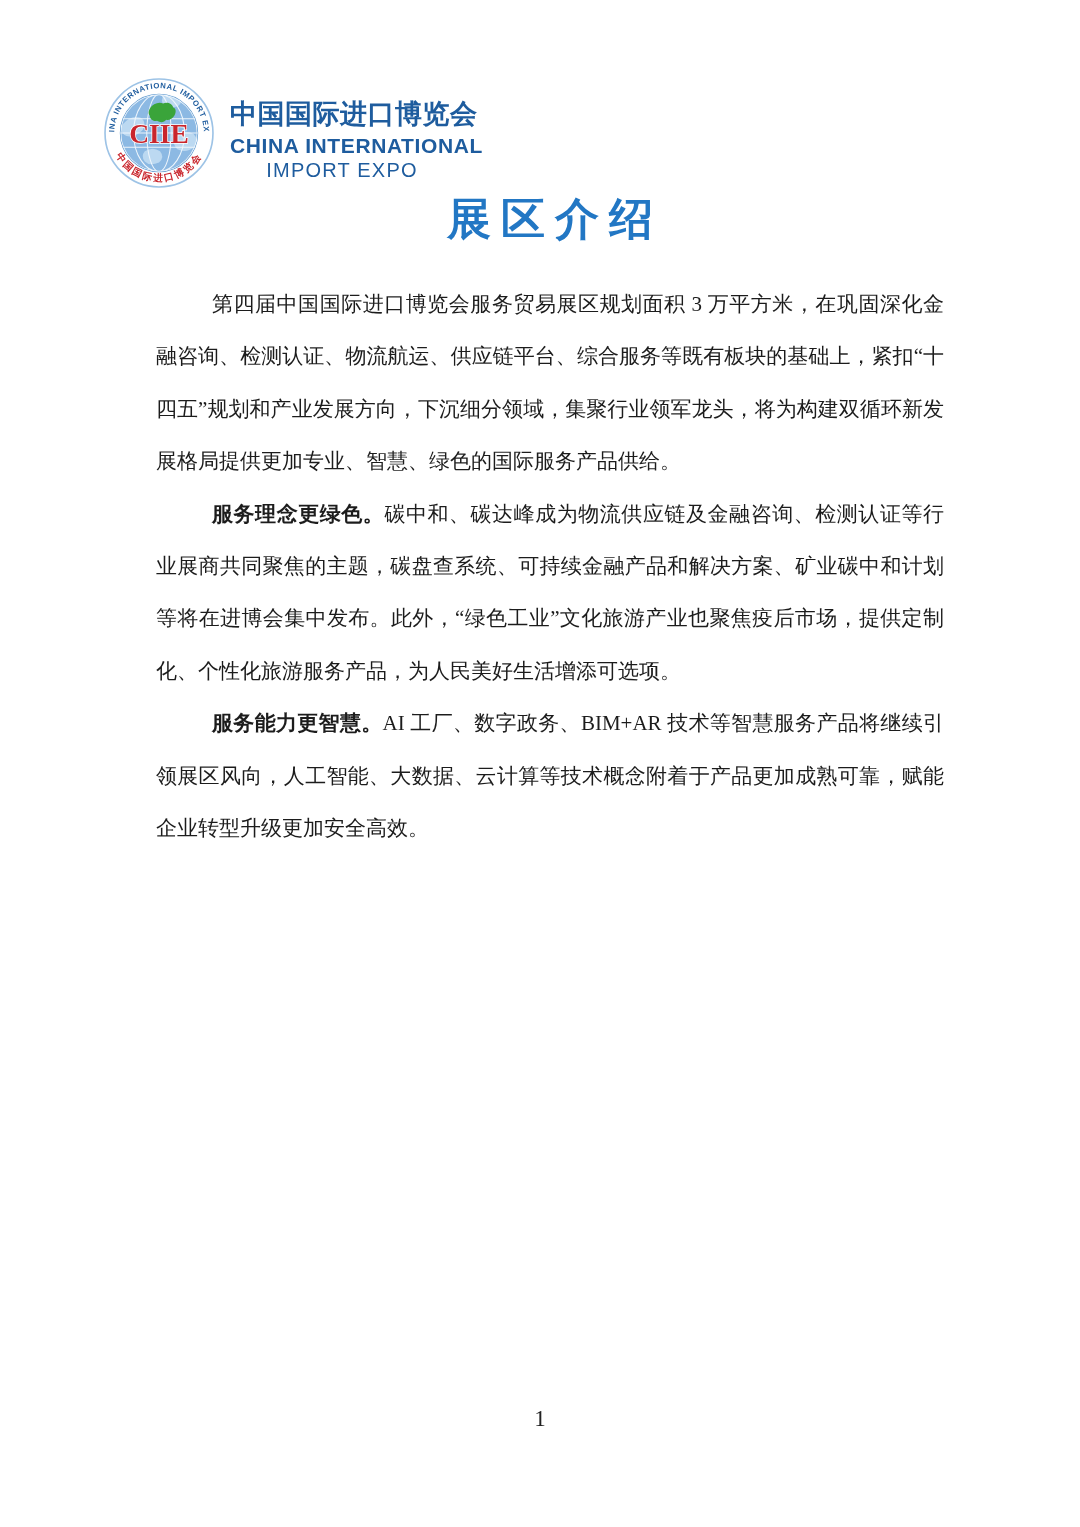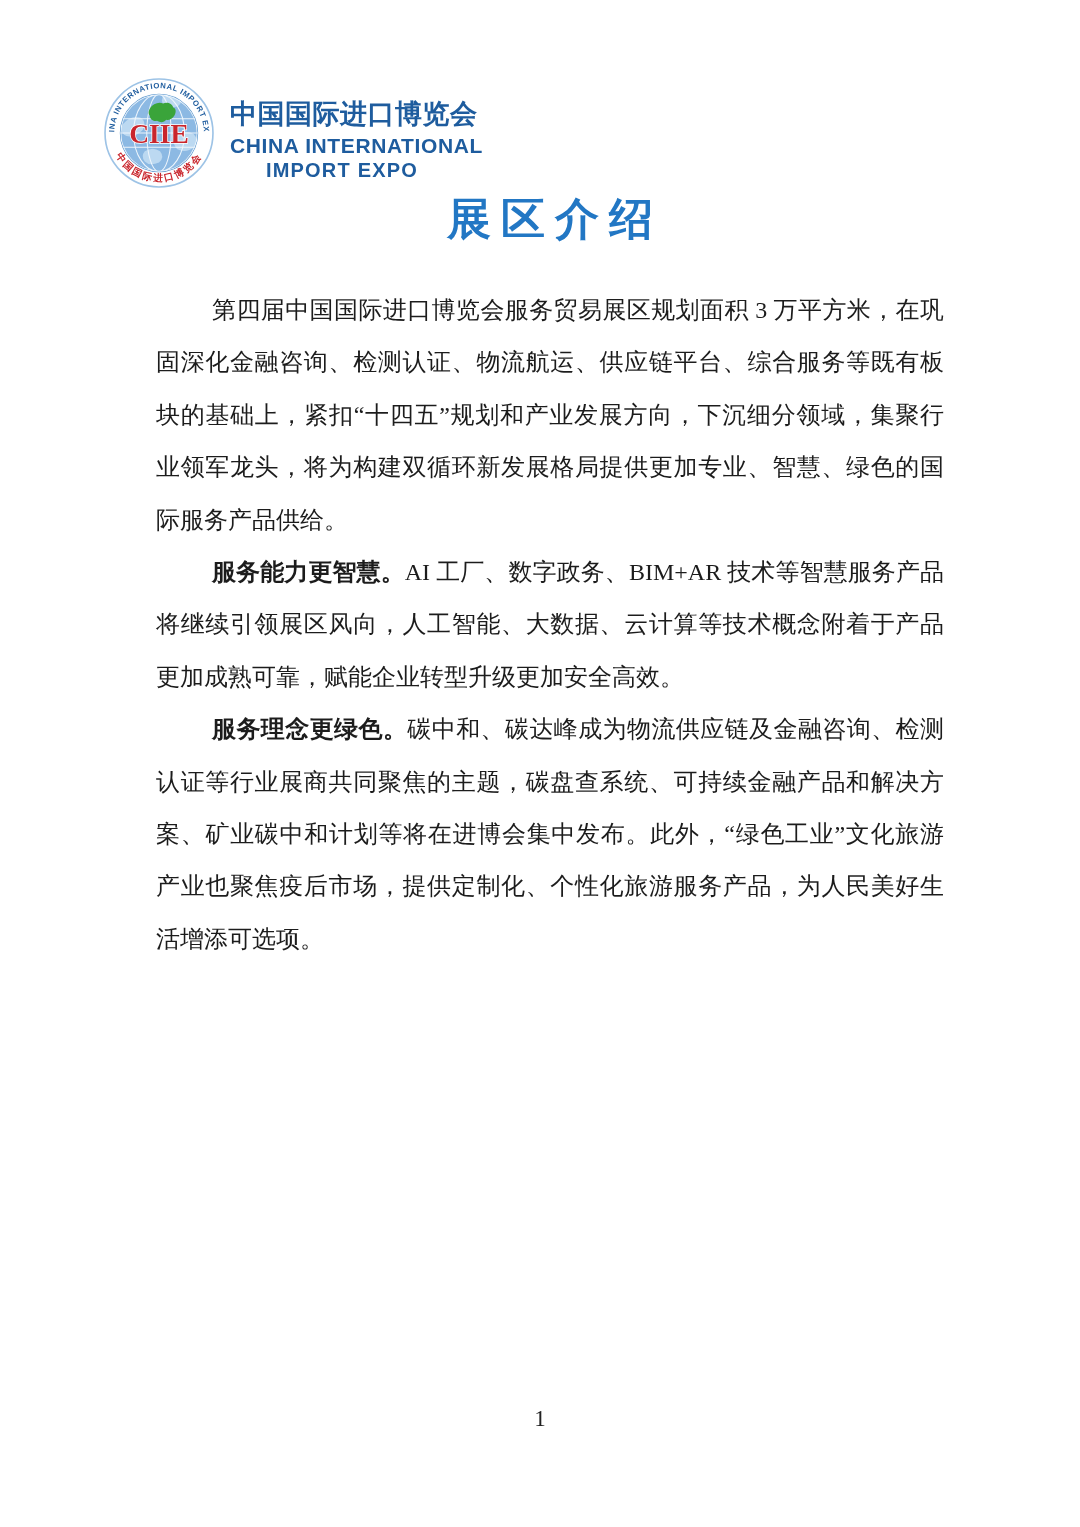--- a/index.html
+++ b/index.html
@@ -26,38 +26,38 @@
   }
   .wordmark-cn{
     font-size:27px;font-weight:bold;letter-spacing:0.5px;white-space:nowrap;
   }
   .wordmark-en1{
     margin-top:7px;
     font-size:21px;font-weight:bold;letter-spacing:0.6px;white-space:nowrap;
   }
   .wordmark-en2{
     margin-top:4px;
-    font-size:20px;font-weight:bold;letter-spacing:1.2px;
+    font-size:20px;font-weight:normal;letter-spacing:1.2px;
     text-align:center;width:224px;
   }
   
   .doc-title{
     position:absolute;left:0;right:0;top:190px;
     margin:0;
     text-align:center;text-indent:30px;
     font-size:44px;font-weight:bold;
     letter-spacing:10px;
     color:#2277c4;
     font-family:"Liberation Serif","DejaVu Serif",serif;
   }
   
   .doc-body{
-    position:absolute;left:156px;top:284px;
+    position:absolute;left:156px;top:278px;
     width:788px;
-    font-size:24px;
+    font-size:21px;
     line-height:52.4px;
     text-align:justify;
     text-justify:inter-ideograph;
   }
   .doc-body p{
     margin:0;
     text-indent:56px;
   }
   .doc-body .lead{font-weight:bold;}
   
@@ -117,19 +117,19 @@
   <div class="wordmark">
     <div class="wordmark-cn">中国国际进口博览会</div>
     <div class="wordmark-en1">CHINA INTERNATIONAL</div>
     <div class="wordmark-en2">IMPORT EXPO</div>
   </div>
 
   <h1 class="doc-title">展区介绍</h1>
 
   <main class="doc-body">
     <p><b class="lead"></b><span>第四届中国国际进口博览会服务贸易展区规划面积 3 万平方米，在巩固深化金融咨询、检测认证、物流航运、供应链平台、综合服务等既有板块的基础上，紧扣“十四五”规划和产业发展方向，下沉细分领域，集聚行业领军龙头，将为构建双循环新发展格局提供更加专业、智慧、绿色的国际服务产品供给。</span></p>
+    <p><b class="lead">服务理念更绿色。</b><span>碳中和、碳达峰成为物流供应链及金融咨询、检测认证等行业展商共同聚焦的主题，碳盘查系统、可持续金融产品和解决方案、矿业碳中和计划等将在进博会集中发布。此外，“绿色工业”文化旅游产业也聚焦疫后市场，提供定制化、个性化旅游服务产品，为人民美好生活增添可选项。</span></p>
     <p><b class="lead">服务能力更智慧。</b><span>AI 工厂、数字政务、BIM+AR 技术等智慧服务产品将继续引领展区风向，人工智能、大数据、云计算等技术概念附着于产品更加成熟可靠，赋能企业转型升级更加安全高效。</span></p>
-    <p><b class="lead">服务理念更绿色。</b><span>碳中和、碳达峰成为物流供应链及金融咨询、检测认证等行业展商共同聚焦的主题，碳盘查系统、可持续金融产品和解决方案、矿业碳中和计划等将在进博会集中发布。此外，“绿色工业”文化旅游产业也聚焦疫后市场，提供定制化、个性化旅游服务产品，为人民美好生活增添可选项。</span></p>
   </main>
 
   <div class="page-number">1</div>
 
 </div>
 
 </body></html>

